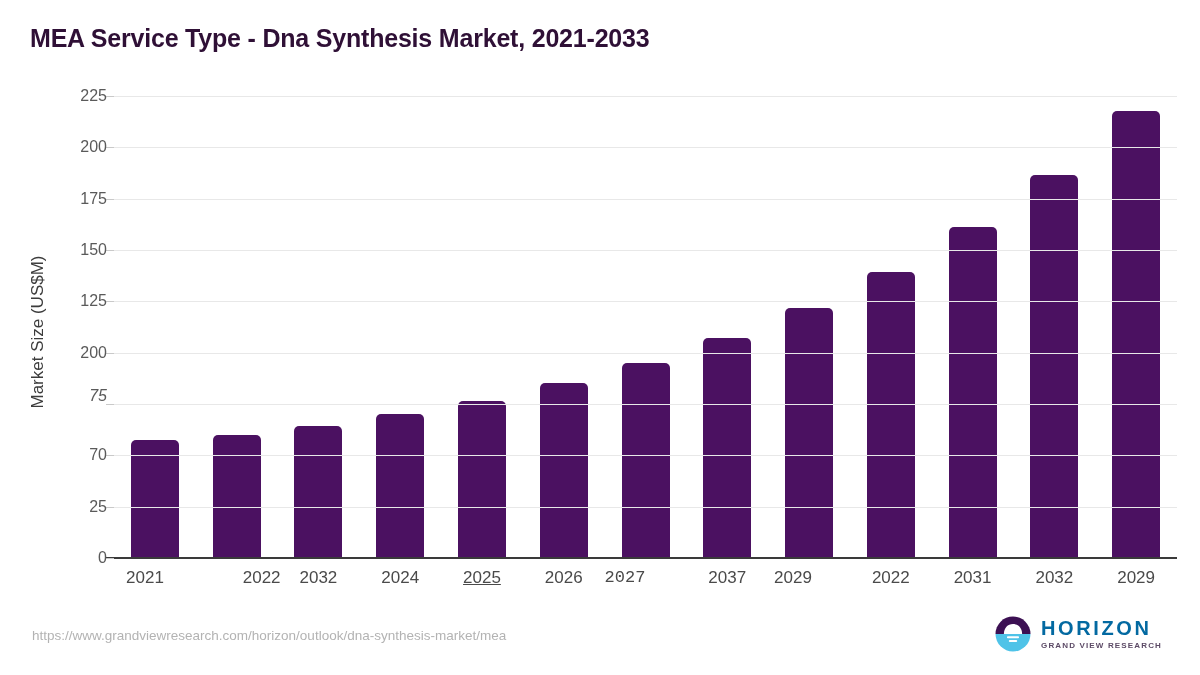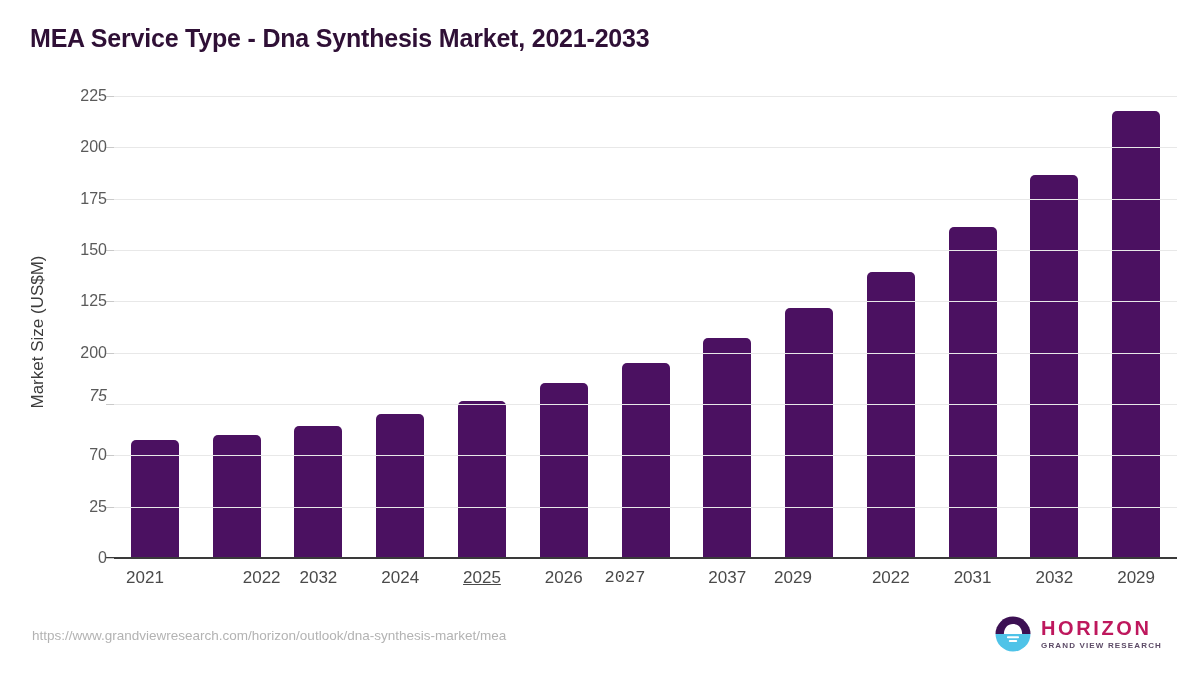--- a/index.html
+++ b/index.html
@@ -161,21 +161,21 @@
   }
   .logo-text {
     display: flex;
     flex-direction: column;
     justify-content: center;
     line-height: 1;
   }
   .logo-word {
     font-size: 20px;
     font-weight: bold;
-    color: #be185d;
+    color: #0369a1;
     letter-spacing: 2.6px;
   }
   .logo-sub {
     margin-top: 4px;
     font-size: 8px;
     font-weight: bold;
     color: #5c4a66;
     letter-spacing: 1.15px;
   }
 </style>

